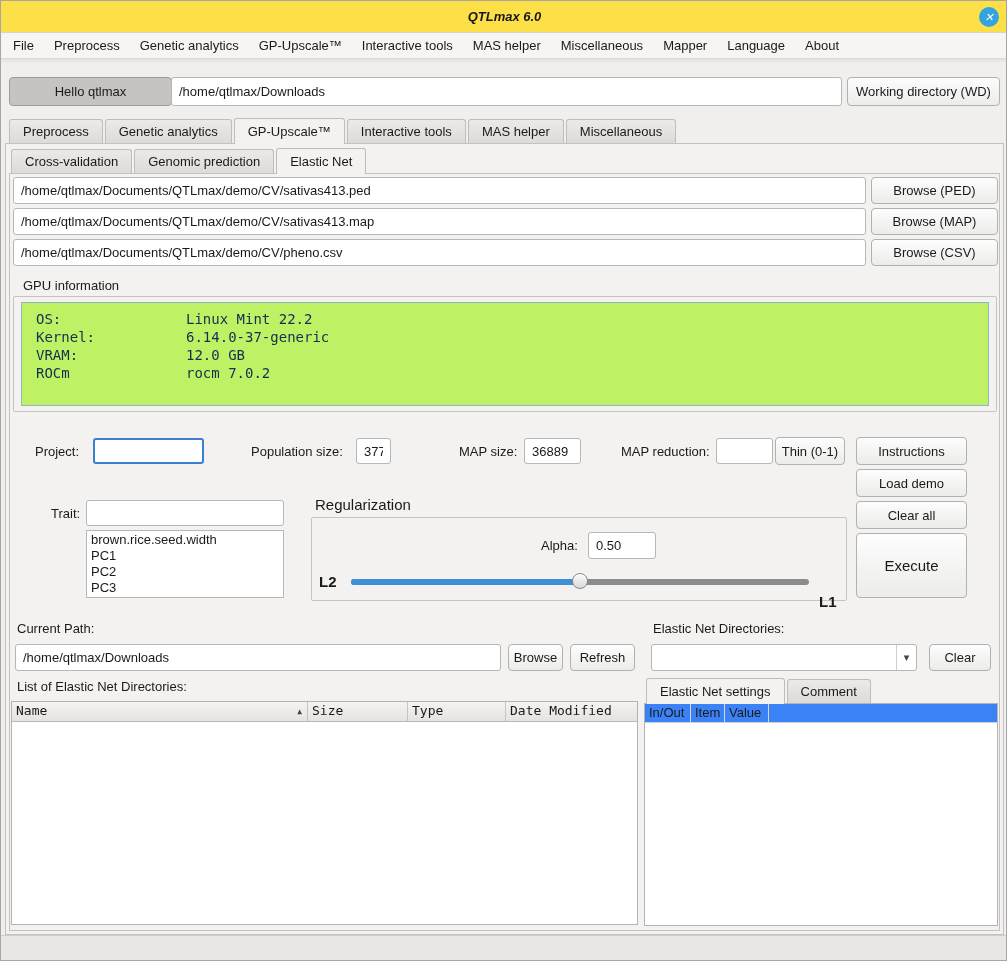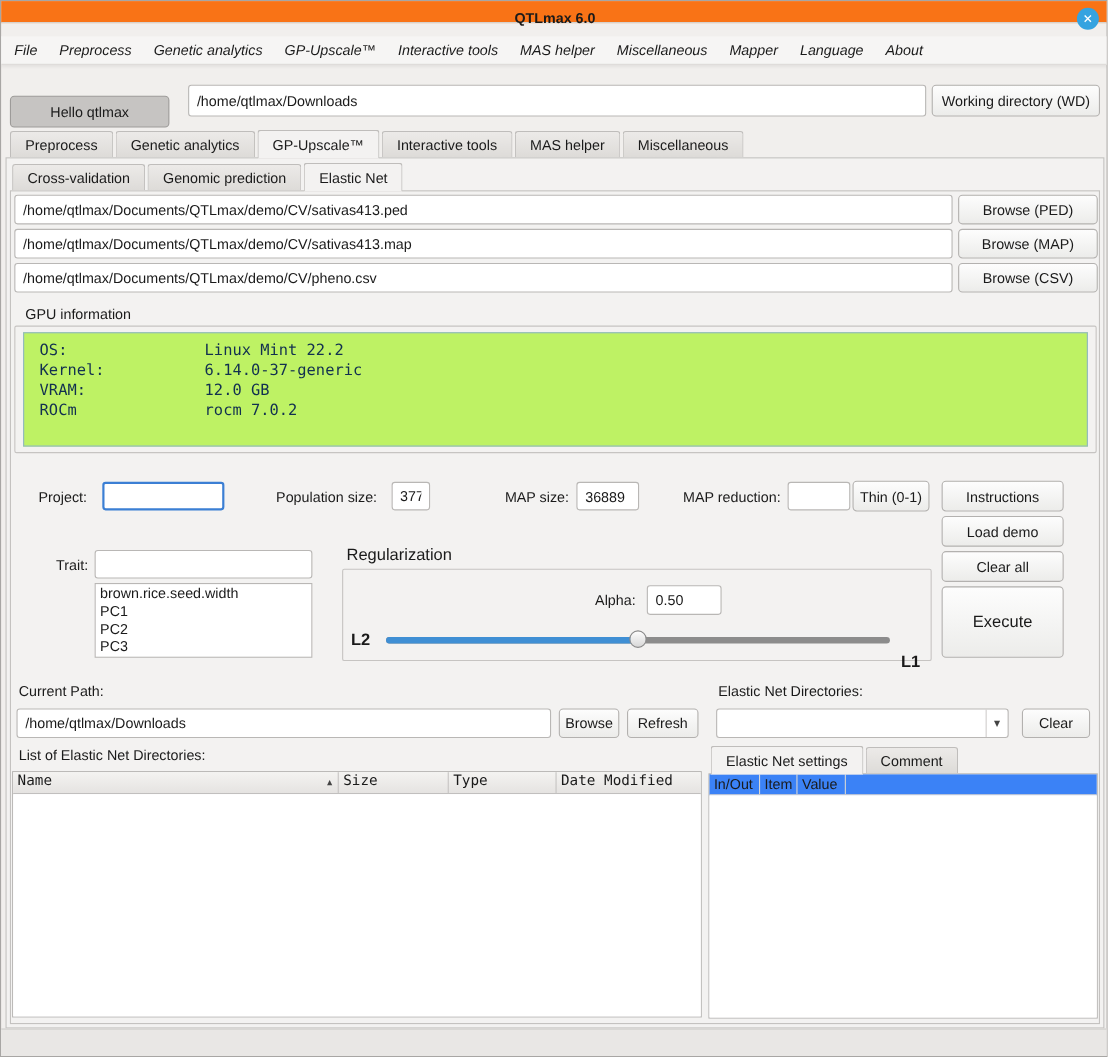--- a/index.html
+++ b/index.html
@@ -1,26 +1,26 @@
 <!DOCTYPE html>
 <html><head>
 <meta charset="utf-8">
 <style>
   * { box-sizing: border-box; margin: 0; padding: 0; }
   html, body { width: 1007px; height: 961px; }
   body { font-family: "Liberation Sans", sans-serif; font-size: 13px; color: #1a1a1a; background: #f1efed; }
   #window { position: relative; width: 1007px; height: 961px; overflow: hidden; background: #f1efed; border: 1px solid #a8a6a4; }
 
   
-  .titlebar { position: absolute; left: 0; top: 0; width: 1007px; height: 20px; background: #f97316; border-bottom: 1px solid #d5d2cf; }
+  .titlebar { position: absolute; left: 0; top: 0; width: 1007px; height: 32px; background: #fde047; border-bottom: 1px solid #d5d2cf; font-style: italic; }
   .titlebar .title { position: absolute; left: 0; right: 0; top: 0; height: 32px; line-height: 32px; text-align: center; font-weight: bold; font-size: 13px; }
   .close-btn { position: absolute; right: 9px; top: 6px; width: 20px; height: 20px; border-radius: 50%; background: #35a3e0; color: #ffffff; display: flex; align-items: center; justify-content: center; font-size: 11px; cursor: default; }
 
   
-  .menubar { position: absolute; left: 0; top: 32px; width: 1007px; height: 26px; background: #f6f5f4; border-bottom: 1px solid #dddad7; display: flex; align-items: center; padding-left: 2px; box-shadow: 0 2px 3px rgba(0,0,0,0.06); font-style: italic; }
+  .menubar { position: absolute; left: 0; top: 32px; width: 1007px; height: 26px; background: #f6f5f4; border-bottom: 1px solid #dddad7; display: flex; align-items: center; padding-left: 2px; box-shadow: 0 2px 3px rgba(0,0,0,0.06); }
   .menu-item { padding: 0 10px; line-height: 24px; white-space: nowrap; }
 
   
   .btn { position: absolute; display: flex; align-items: center; justify-content: center; background: linear-gradient(#fdfdfd, #ececea); border: 1px solid #b3b1af; border-radius: 4px; font-size: 13px; white-space: nowrap; cursor: default; }
   .btn-pressed { background: #c6c4c2; border-color: #9d9b99; }
   .input { position: absolute; background: #fff; border: 1px solid #b9b7b5; border-radius: 3px; font-family: "Liberation Sans", sans-serif; font-size: 13px; color: #1a1a1a; padding: 0 7px; outline: none; }
   .input-focus { border: 2px solid #3b7fd4; padding: 0 6px; }
   .label { position: absolute; display: flex; align-items: center; white-space: nowrap; }
 
   
@@ -80,21 +80,21 @@
     <span class="menu-item">Genetic analytics</span>
     <span class="menu-item">GP-Upscale™</span>
     <span class="menu-item">Interactive tools</span>
     <span class="menu-item">MAS helper</span>
     <span class="menu-item">Miscellaneous</span>
     <span class="menu-item">Mapper</span>
     <span class="menu-item">Language</span>
     <span class="menu-item">About</span>
   </div>
 
-  <div class="btn btn-pressed" style="left:8px; top:76px; width:145px; height:29px;margin-top:10px;">Hello qtlmax</div>
+  <div class="btn btn-pressed" style="left:8px; top:76px; width:163px; height:29px;">Hello qtlmax</div>
   <input class="input" style="left: 170px; top: 76px; width: 671px; height: 29px;" value="/home/qtlmax/Downloads">
   <div class="btn" style="left:846px; top:76px; width:153px; height:29px;">Working directory (WD)</div>
 
   <div class="tabrow" style="left:8px; top:117px; height:26px;">
     <div class="tab">Preprocess</div>
     <div class="tab">Genetic analytics</div>
     <div class="tab active">GP-Upscale™</div>
     <div class="tab">Interactive tools</div>
     <div class="tab">MAS helper</div>
     <div class="tab">Miscellaneous</div>

